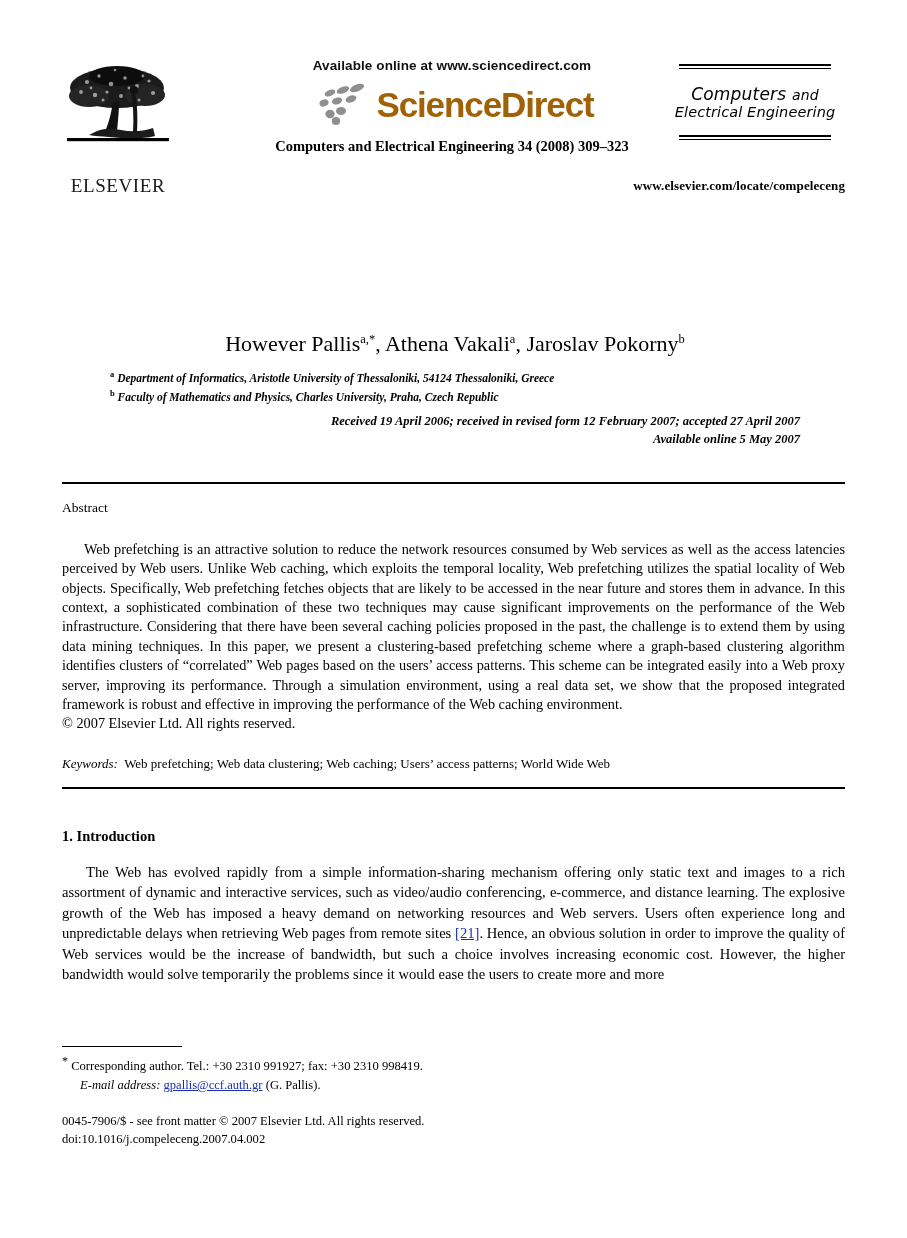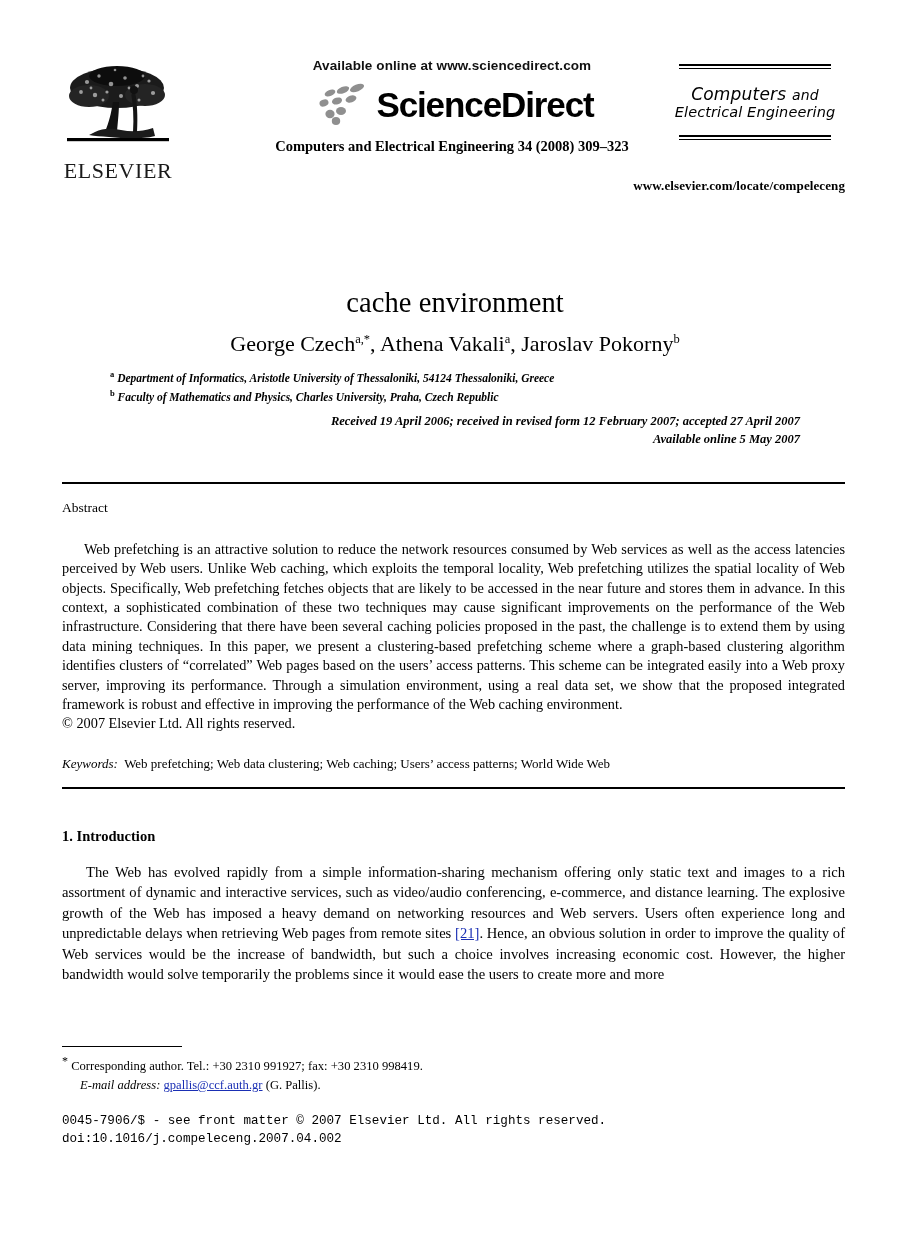--- a/index.html
+++ b/index.html
@@ -31,24 +31,24 @@
   .elsevier-logo {
     position: absolute;
     left: 0px;
     top: 4px;
     width: 112px;
     text-align: center;
   }
   .tree-svg { display: block; margin: 0 auto; }
   .elsevier-word {
     font-family: "Liberation Serif", "DejaVu Serif", serif;
-    font-size: 22px;
+    font-size: 19px;
     letter-spacing: 0.6px;
     line-height: 1;
-    margin-top: 2px;
+    margin-top: 18px;
     color: #1a1a1a;
   }
 
   .sd-block {
     position: absolute;
     left: 180px;
     top: 0px;
     width: 420px;
     text-align: center;
   }
@@ -64,21 +64,21 @@
     align-items: center;
     justify-content: center;
     margin-top: 6px;
     height: 50px;
   }
   .sd-wordmark {
     font-family: "Liberation Sans", "DejaVu Sans", sans-serif;
     font-size: 35px;
     font-weight: bold;
     letter-spacing: -1.1px;
-    color: #000000;
+    color: #a16207;
     line-height: 1;
     margin-left: 4px;
   }
   .sd-journalline {
     font-family: "Liberation Serif", "DejaVu Serif", serif;
     font-weight: bold;
     font-size: 14.5px;
     margin-top: 9px;
     color: #000;
   }
@@ -271,21 +271,20 @@
   }
 
   
   .colophon {
     position: absolute;
     left: 62px;
     top: 1112px;
     width: 600px;
     font-size: 12.6px;
     line-height: 1.45;
-    font-family: Liberation Mono, monospace;
   }
 </style>
 </head>
 <body>
 
 <div class="page">
 
   <div class="masthead">
 
     <div class="elsevier-logo">
@@ -356,25 +355,24 @@
       <div class="jl-line1"><span>Computers</span> <span class="small">and</span></div>
       <div class="jl-line2">Electrical Engineering</div>
       <div class="jl-rule-bot"></div>
     </div>
   </div>
 
   <div class="journal-url">www.elsevier.com/locate/compeleceng</div>
 
   <div class="title">
     <br>
-    <span>cache environment</span>
   </div>
 
   <div class="authors">
-    <span>George Czech</span><sup>a,*</sup><span>, </span><span>Athena Vakali</span><sup>a</sup><span>, </span><span>Jaroslav Pokorny</span><sup>b</sup>
+    <span>However Pallis</span><sup>a,*</sup><span>, </span><span>Athena Vakali</span><sup>a</sup><span>, </span><span>Jaroslav Pokorny</span><sup>b</sup>
   </div>
 
   <div class="affil">
     <div><sup>a</sup> <span>Department of Informatics, Aristotle University of Thessaloniki, 54124 Thessaloniki, Greece</span></div>
     <div><sup>b</sup> <span>Faculty of Mathematics and Physics, Charles University, Praha, Czech Republic</span></div>
   </div>
 
   <div class="history">
     <div>Received 19 April 2006; received in revised form 12 February 2007; accepted 27 April 2007</div>
     <div>Available online 5 May 2007</div>

